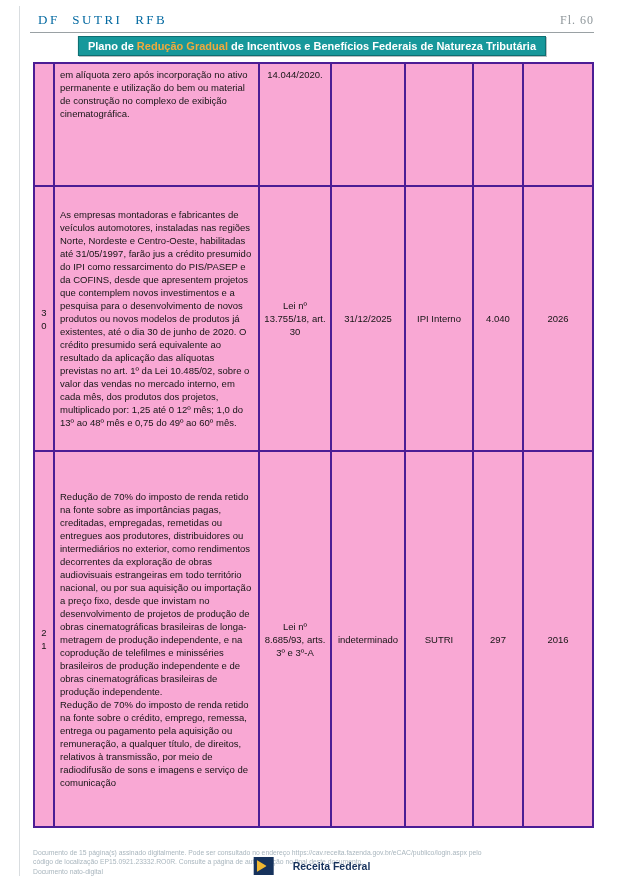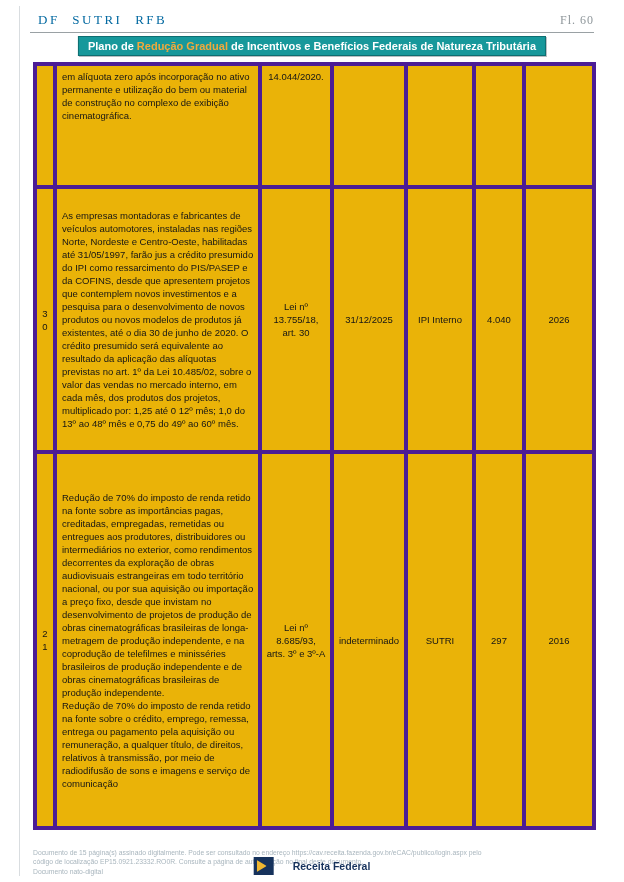--- a/index.html
+++ b/index.html
@@ -42,22 +42,22 @@
     white-space:nowrap;
     box-shadow:1px 1px 0 #b9bfc2;
   }
   .banner .hl { color:#f2a93b; }
 
   table.doc {
     position:absolute; left:33px; top:62px;
     width:559px; table-layout:fixed; border-collapse:collapse;
   }
   table.doc td {
-    border:4px solid #4c1d95;
-    background:#eab308;
+    border:2px solid #4c1d95;
+    background:#f9a8d4;
     font-size:9.5px; line-height:13px; color:#151515;
     padding:2px 4px;
     text-align:center; vertical-align:middle;
     overflow:hidden;
     word-wrap:break-word;
   }
   table.doc td.desc { text-align:left; white-space:pre-line; padding-left:5px; padding-right:4px; }
   table.doc td.vtop { vertical-align:top; padding-top:4px; }
   tr.r0 { height:123px; }
   tr.r1 { height:265px; }

